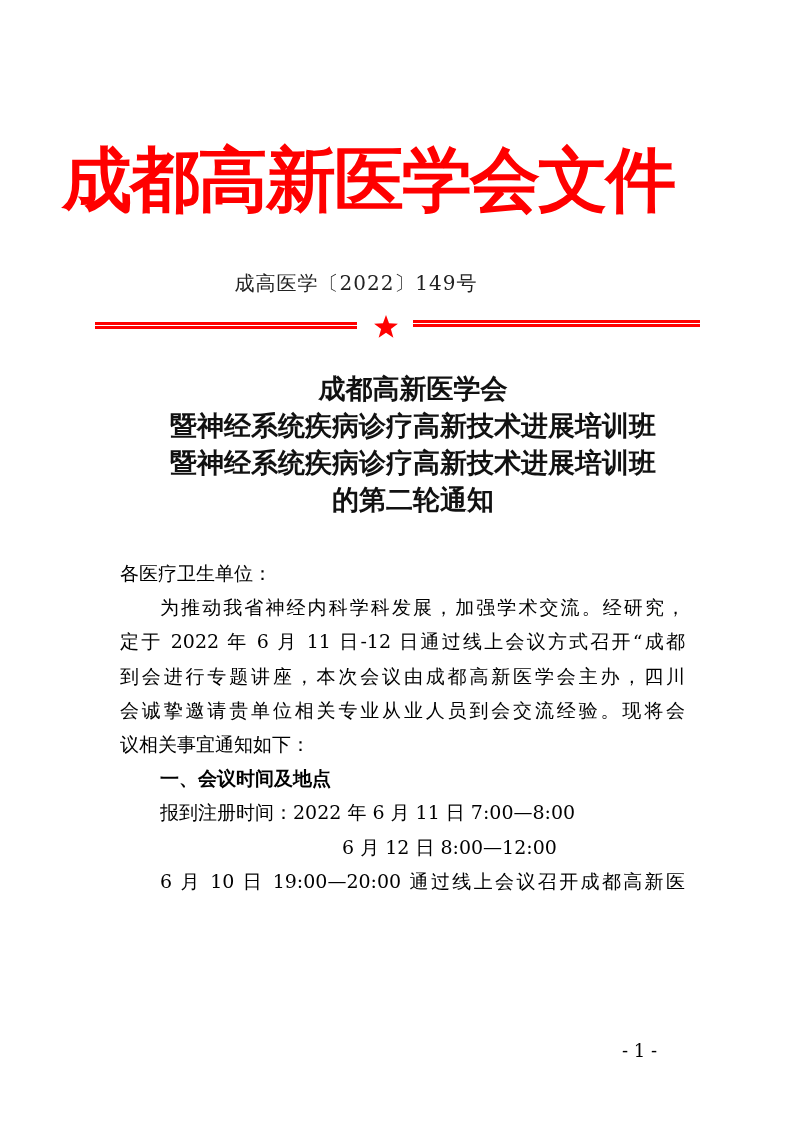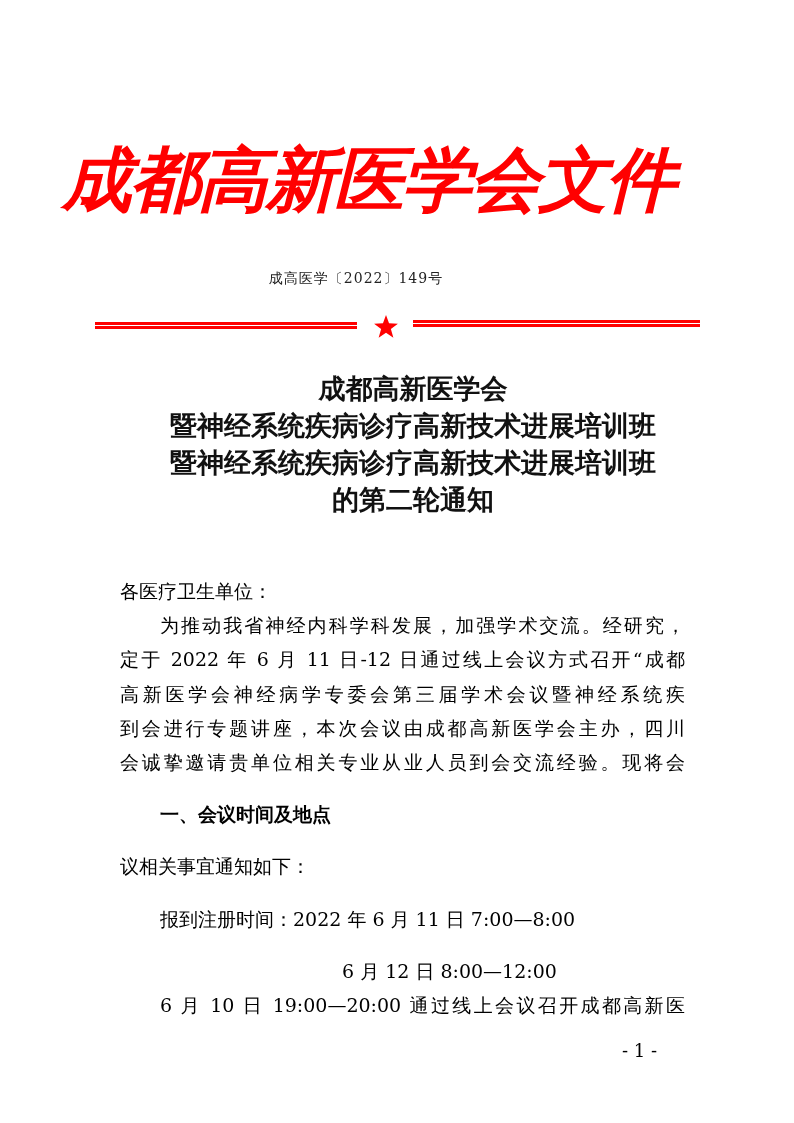--- a/index.html
+++ b/index.html
@@ -1,36 +1,36 @@
 <!DOCTYPE html>
 <html><head>
 <meta charset="utf-8">
 <style>
   html, body { margin:0; padding:0; background:#ffffff; }
   body { width:794px; height:1123px; position:relative; overflow:hidden;
          font-family:"DejaVu Serif","Liberation Serif",serif; color:#000; }
   .masthead { position:absolute; left:0; top:135px; width:736px; text-align:center;
               font-family:"DejaVu Serif","Liberation Serif",serif; font-size:70px;
-              font-weight:bold; color:#ff0000; letter-spacing:-2px; line-height:90px;font-style:italic; }
+              font-weight:bold; color:#ff0000; letter-spacing:-2px; line-height:90px; }
   .docnum { position:absolute; left:0; top:270px; width:712px; text-align:center;
-            font-size:14px; color:#222; letter-spacing:1px; }
+            font-size:20px; color:#222; letter-spacing:1px; }
   .rule { position:absolute; height:6px; top:322px; }
   .rule::before, .rule::after { content:""; position:absolute; left:0; right:0; background:#ff0000; }
   .rule::before { top:0; height:3px; }
   .rule::after { top:4px; height:3px; }
   .rule-left { left:95px; width:262px; }
   .rule-right { left:413px; width:287px; top:320px; }
   .star { position:absolute; left:373px; top:314px; width:26px; height:26px; }
   .title { position:absolute; left:16px; top:370px; width:794px; text-align:center;
            font-family:"DejaVu Sans","Liberation Sans",sans-serif; font-weight:bold;
            font-size:27px; line-height:37px; color:#111; }
   .title div { white-space:nowrap; }
   .body { position:absolute; left:120px; top:556px; width:565px; font-size:19px; line-height:34.2px; }
   .line { white-space:nowrap; text-align:justify; text-align-last:justify; }
-  .line.noj { text-align:center; text-align-last:left;margin-top:18px; }
+  .line.noj { text-align:center; text-align-last:left; }
   .indent { padding-left:40px; }
   .heading { font-family:"DejaVu Sans","Liberation Sans",sans-serif; font-weight:bold; padding-left:40px; }
   .indent2 { padding-left:222px; }
   .pagenum { position:absolute; left:622px; top:1040px; font-size:18px; }
 </style>
 </head>
 <body>
 
 <div class="masthead">成都高新医学会文件</div>
 <div class="docnum">成高医学〔2022〕149号</div>
@@ -45,23 +45,22 @@
   <div>成都高新医学会</div>
   <div>暨神经系统疾病诊疗高新技术进展培训班</div>
   <div>暨神经系统疾病诊疗高新技术进展培训班</div>
   <div>的第二轮通知</div>
 </div>
 
 <div class="body">
   <div class="line noj">各医疗卫生单位：</div>
   <div class="line indent">为推动我省神经内科学科发展，加强学术交流。经研究，</div>
   <div class="line">定于 2022 年 6 月 11 日-12 日通过线上会议方式召开“成都</div>
-  <div class="line">高新医学会神经病学专委会第三届学术会议暨神经系统疾</div>
   <div class="line">到会进行专题讲座，本次会议由成都高新医学会主办，四川</div>
   <div class="line">会诚挚邀请贵单位相关专业从业人员到会交流经验。现将会</div>
+  <div class="line noj">议相关事宜通知如下：</div>
   <div class="line noj heading">一、会议时间及地点</div>
-  <div class="line noj">议相关事宜通知如下：</div>
   <div class="line noj indent">报到注册时间：2022 年 6 月 11 日 7:00—8:00</div>
   <div class="line noj indent2">6 月 12 日 8:00—12:00</div>
   <div class="line indent">6 月 10 日 19:00—20:00 通过线上会议召开成都高新医</div>
 </div>
 
 <div class="pagenum">- 1 -</div>
 
 </body></html>

